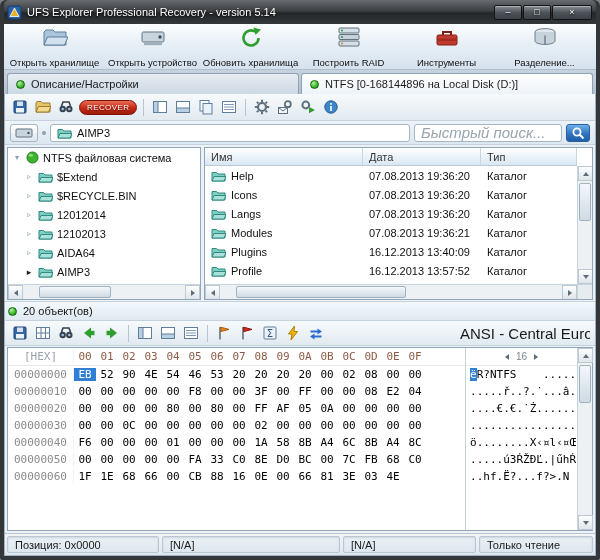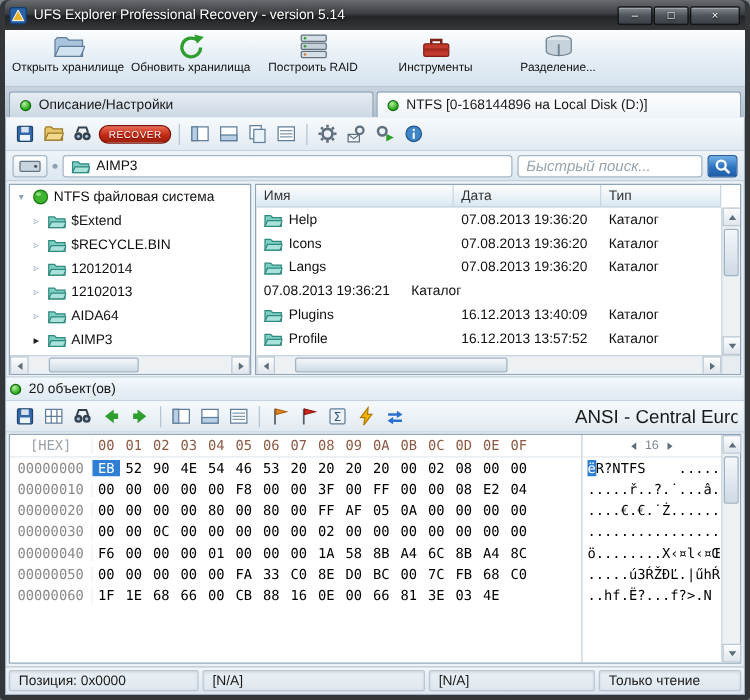--- a/index.html
+++ b/index.html
@@ -9,21 +9,21 @@
   .titlebar{height:24px;flex:0 0 24px;display:flex;align-items:center;gap:5px;padding:0 3px;color:#fff;
     background:linear-gradient(#686c70,#3b3f42 45%,#232628 55%,#34383b);border-radius:5px 5px 0 0;text-shadow:0 1px 2px #000}
   .title-text{flex:1;font-size:11px;white-space:nowrap;overflow:hidden}
   .winbtns{display:flex;gap:1px;margin-right:1px}
   .wbtn{width:28px;height:15px;border:1px solid #141414;border-radius:2px;display:flex;align-items:center;justify-content:center;
     font-size:9px;color:#fff;background:linear-gradient(#868d93,#4e545a 50%,#3b4146);box-shadow:inset 0 1px 0 rgba(255,255,255,.35)}
   .wbtn.close{width:40px;background:linear-gradient(#e2real 0,#e08370,#bf4a31 50%,#9e3520)}
   .content{flex:1;display:flex;flex-direction:column;min-height:0;background:#dfe7ee}
   .main-toolbar{flex:0 0 46px;display:flex;align-items:stretch;gap:1px;padding:1px 2px;
     background:linear-gradient(#fbfdfe,#e9f1f7 40%,#d5e2ee);border-bottom:1px solid #aebfce}
-  .tb-item{width:97px;display:flex;flex-direction:column;align-items:center;justify-content:flex-start;gap:1px;border-radius:3px}
+  .tb-item{width:97px;display:flex;flex-direction:column;align-items:center;justify-content:space-between;gap:1px;border-radius:3px}
   .tb-icon{height:23px;display:flex;align-items:flex-end}
   .tb-icon svg{display:block}
   .tb-label{font-size:9.5px;color:#101010;white-space:nowrap}
   .tabbar{flex:0 0 24px;display:flex;align-items:flex-end;gap:2px;padding:2px 3px 0;background:linear-gradient(#c7d3df,#b2c1cf)}
   .tab{flex:1;height:21px;display:flex;align-items:center;gap:6px;padding:0 8px;border:1px solid #8fa2b5;border-bottom:none;
     border-radius:3px 3px 0 0;background:linear-gradient(#e7edf3,#cbd8e3);white-space:nowrap;overflow:hidden;color:#1a1a1a}
   .tab.active{background:linear-gradient(#fdfefe,#eef4f9)}
   .gdot{width:9px;height:9px;border-radius:50%;flex:0 0 9px;border:1px solid #0e6a07;
     background:radial-gradient(circle at 35% 30%,#b6f0a2,#2fae1f 65%,#157a0c)}
   .page{flex:1;display:flex;flex-direction:column;background:#edf2f7;border:1px solid #9fb2c4;border-top:none;min-height:0}
@@ -35,21 +35,21 @@
   .mini svg{display:block}
   .tsep{width:1px;height:17px;background:#b5c4d1;margin:0 3px}
   .recover-btn{height:15px;padding:0 7px;border-radius:8px;border:1px solid #7e1208;color:#fff;font-weight:normal;font-size:8px;
     letter-spacing:.4px;display:flex;align-items:center;background:linear-gradient(#ea6a52,#c22a14 55%,#9e1f0c);text-shadow:0 1px 1px #600}
   .pathbar{flex:0 0 24px;display:flex;align-items:center;gap:4px;padding:0 5px;background:linear-gradient(#eef4f9,#dce7f0);border-bottom:1px solid #c5d2dd}
   .dev-btn{width:28px;height:18px;border:1px solid #a6b6c4;border-radius:3px;background:linear-gradient(#ffffff,#dfe9f1);
     display:flex;align-items:center;justify-content:center}
   .pdot{width:4px;height:4px;border-radius:50%;background:#8fa0ae}
   .crumb{flex:1;height:18px;background:#fff;border:1px solid #a6b6c4;border-radius:3px;display:flex;align-items:center;gap:5px;padding:0 6px;color:#101010}
   .search{width:148px;height:18px;border:1px solid #a6b6c4;border-radius:3px;padding:0 6px;background:#fff;
-    font-family:"Liberation Sans",sans-serif;font-size:12px;color:#333}
+    font-family:"Liberation Sans",sans-serif;font-size:15px;color:#333}
   .search::placeholder{color:#98a4ae;font-style:italic}
   .search-btn{width:24px;height:18px;border:1px solid #2a5f9e;border-radius:3px;display:flex;align-items:center;justify-content:center;
     background:linear-gradient(#6fb0e8,#2f74c0 55%,#1f5ea8)}
   .split{flex:0 0 156px;display:flex;gap:3px;padding:2px 2px 1px;min-height:0}
   .panel{background:#fff;border:1px solid #8fa6ba;position:relative;overflow:hidden}
   .tree-panel{flex:0 0 194px;width:194px}
   .list-panel{flex:1}
   .trow{height:19px;display:flex;align-items:center;gap:4px;padding-left:4px;white-space:nowrap}
   .trow.child{padding-left:16px}
   .texp{width:10px;flex:0 0 10px;text-align:center;font-size:8px;color:#8ba0b4}
@@ -127,20 +127,30 @@
             <svg width="26" height="22" viewBox="0 0 26 22">
               <path d="M2 19V6l2-2h7l2 2h11v13z" fill="#aac4dc" stroke="#5f7e9c"></path>
               <path d="M2 19l3.5-8H26l-3.5 8z" fill="#d2e2ef" stroke="#5f7e9c"></path>
             </svg>
           </span>
           <span class="tb-label">Открыть хранилище</span>
         </div>
         <div class="tb-item">
           <span class="tb-icon">
             <svg width="26" height="22" viewBox="0 0 26 22">
+              <rect x="2" y="6" width="22" height="10" rx="1.5" fill="#c8d4de" stroke="#62727f"></rect>
+              <circle cx="20" cy="11" r="1.7" fill="#3f4e59"></circle>
+              <rect x="4" y="17" width="18" height="2.2" fill="#9fb0bd"></rect>
+            </svg>
+          </span>
+          <span class="tb-label">Открыть устройство</span>
+        </div>
+        <div class="tb-item">
+          <span class="tb-icon">
+            <svg width="26" height="22" viewBox="0 0 26 22">
               <path d="M20.5 12a7.5 7.5 0 1 1-3.2-6.2" fill="none" stroke="#2e9e2e" stroke-width="2.6"></path>
               <polygon points="15.5,1.5 23,3.5 17.5,9" fill="#2e9e2e"></polygon>
             </svg>
           </span>
           <span class="tb-label">Обновить хранилища</span>
         </div>
         <div class="tb-item">
           <span class="tb-icon">
             <svg width="26" height="22" viewBox="0 0 26 22">
               <g stroke="#62727f">
@@ -429,20 +439,29 @@
                       <path d="M1 11V2.5h4.5L7 4h7v7z" fill="#7ecec4" stroke="#2f8a80"></path>
                       <path d="M1 11l2-4.5h12L13 11z" fill="#a8e2da" stroke="#2f8a80"></path>
                     </svg>
                   </span>
                   <span class="lname">Langs</span>
                 </div>
                 <div class="lc c1">07.08.2013 19:36:20</div>
                 <div class="lc c2">Каталог</div>
               </div>
               <div class="lrow">
+                <div class="lc c0">
+                  <span class="ticon">
+                    <svg width="15" height="12" viewBox="0 0 15 12">
+                      <path d="M1 11V2.5h4.5L7 4h7v7z" fill="#7ecec4" stroke="#2f8a80"></path>
+                      <path d="M1 11l2-4.5h12L13 11z" fill="#a8e2da" stroke="#2f8a80"></path>
+                    </svg>
+                  </span>
+                  <span class="lname">Modules</span>
+                </div>
                 <div class="lc c1">07.08.2013 19:36:21</div>
                 <div class="lc c2">Каталог</div>
               </div>
               <div class="lrow">
                 <div class="lc c0">
                   <span class="ticon">
                     <svg width="15" height="12" viewBox="0 0 15 12">
                       <path d="M1 11V2.5h4.5L7 4h7v7z" fill="#7ecec4" stroke="#2f8a80"></path>
                       <path d="M1 11l2-4.5h12L13 11z" fill="#a8e2da" stroke="#2f8a80"></path>
                     </svg>

